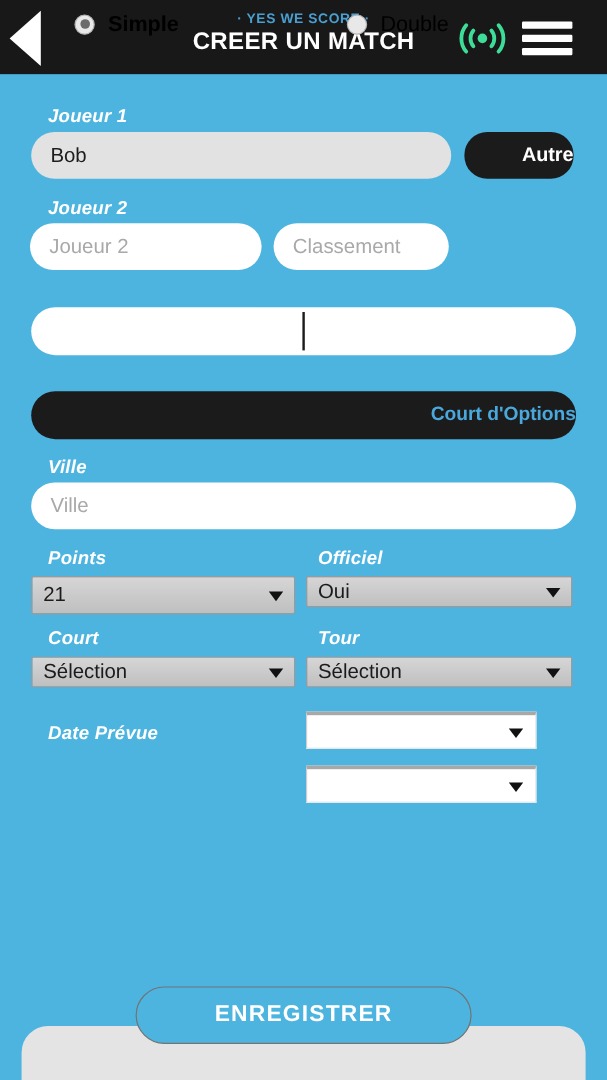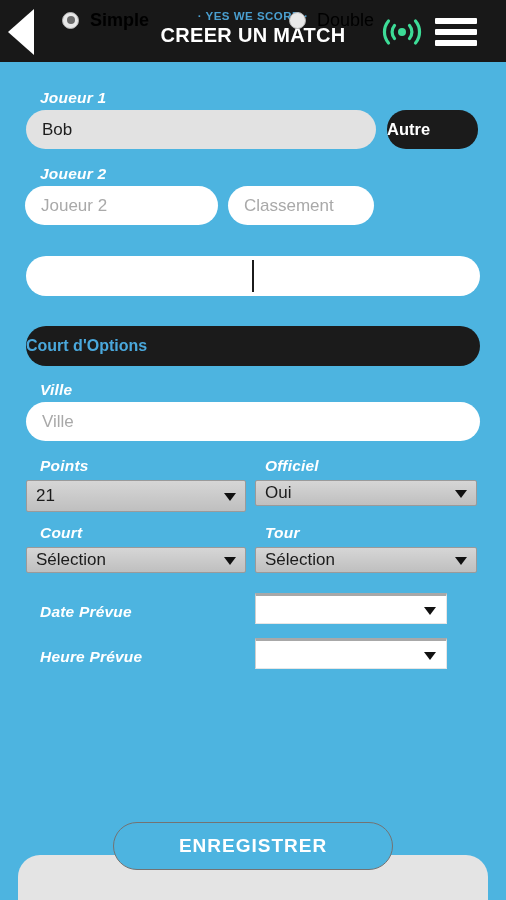--- a/index.html
+++ b/index.html
@@ -101,21 +101,21 @@
 
   
   .dark-btn {
     position: absolute;
     background: #1b1b1b;
     color: #ffffff;
     border: none;
     font-family: "Liberation Sans", sans-serif;
     font-weight: bold;
     cursor: pointer;
-    text-align: left;
+    text-align: right;
   }
   #autre-button {
     left: 387px; top: 110px;
     width: 91px; height: 39px;
     border-radius: 19px;
     font-size: 16.5px;
   }
   #plus-options-button {
     left: 26px; top: 326px;
     width: 454px; height: 40px;
@@ -307,21 +307,20 @@
     <span class="gsel-val">Sélection</span>
     <span class="caret"></span>
   </div>
 
   <div class="fld-label" style="left:40px; top:603px;">Date Prévue</div>
   <div class="wsel" style="left:255px; top:593px; width:192px; height:31px;">
     <span class="wsel-val"></span>
     <span class="caret"></span>
   </div>
 
-  <div class="fld-label" style="left:40px; top:648px;">Heure Prévue</div>
   <div class="wsel" style="left:255px; top:638px; width:192px; height:31px;">
     <span class="wsel-val"></span>
     <span class="caret"></span>
   </div>
 
   <div class="bottom-panel"></div>
   <button id="save-button">ENREGISTRER</button>
 
 </div>
 

